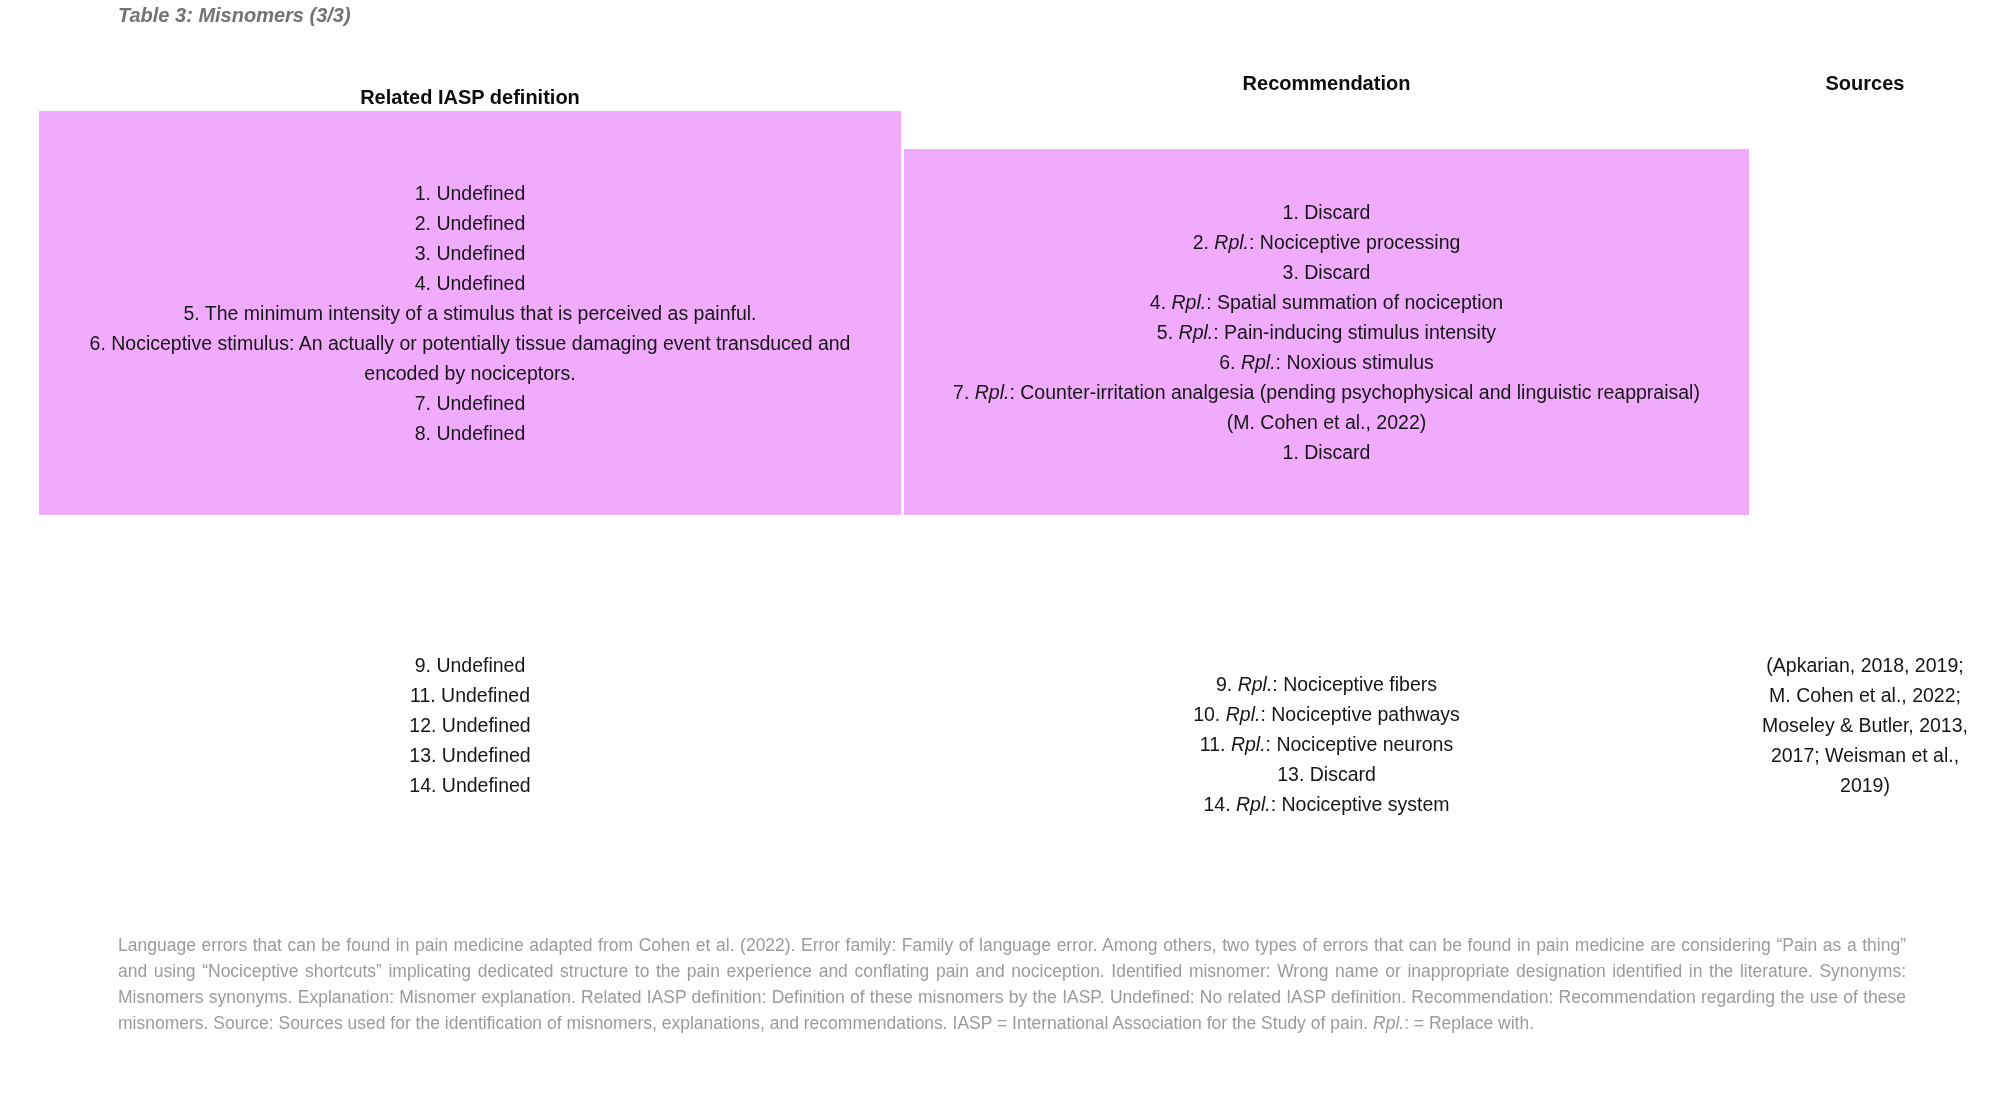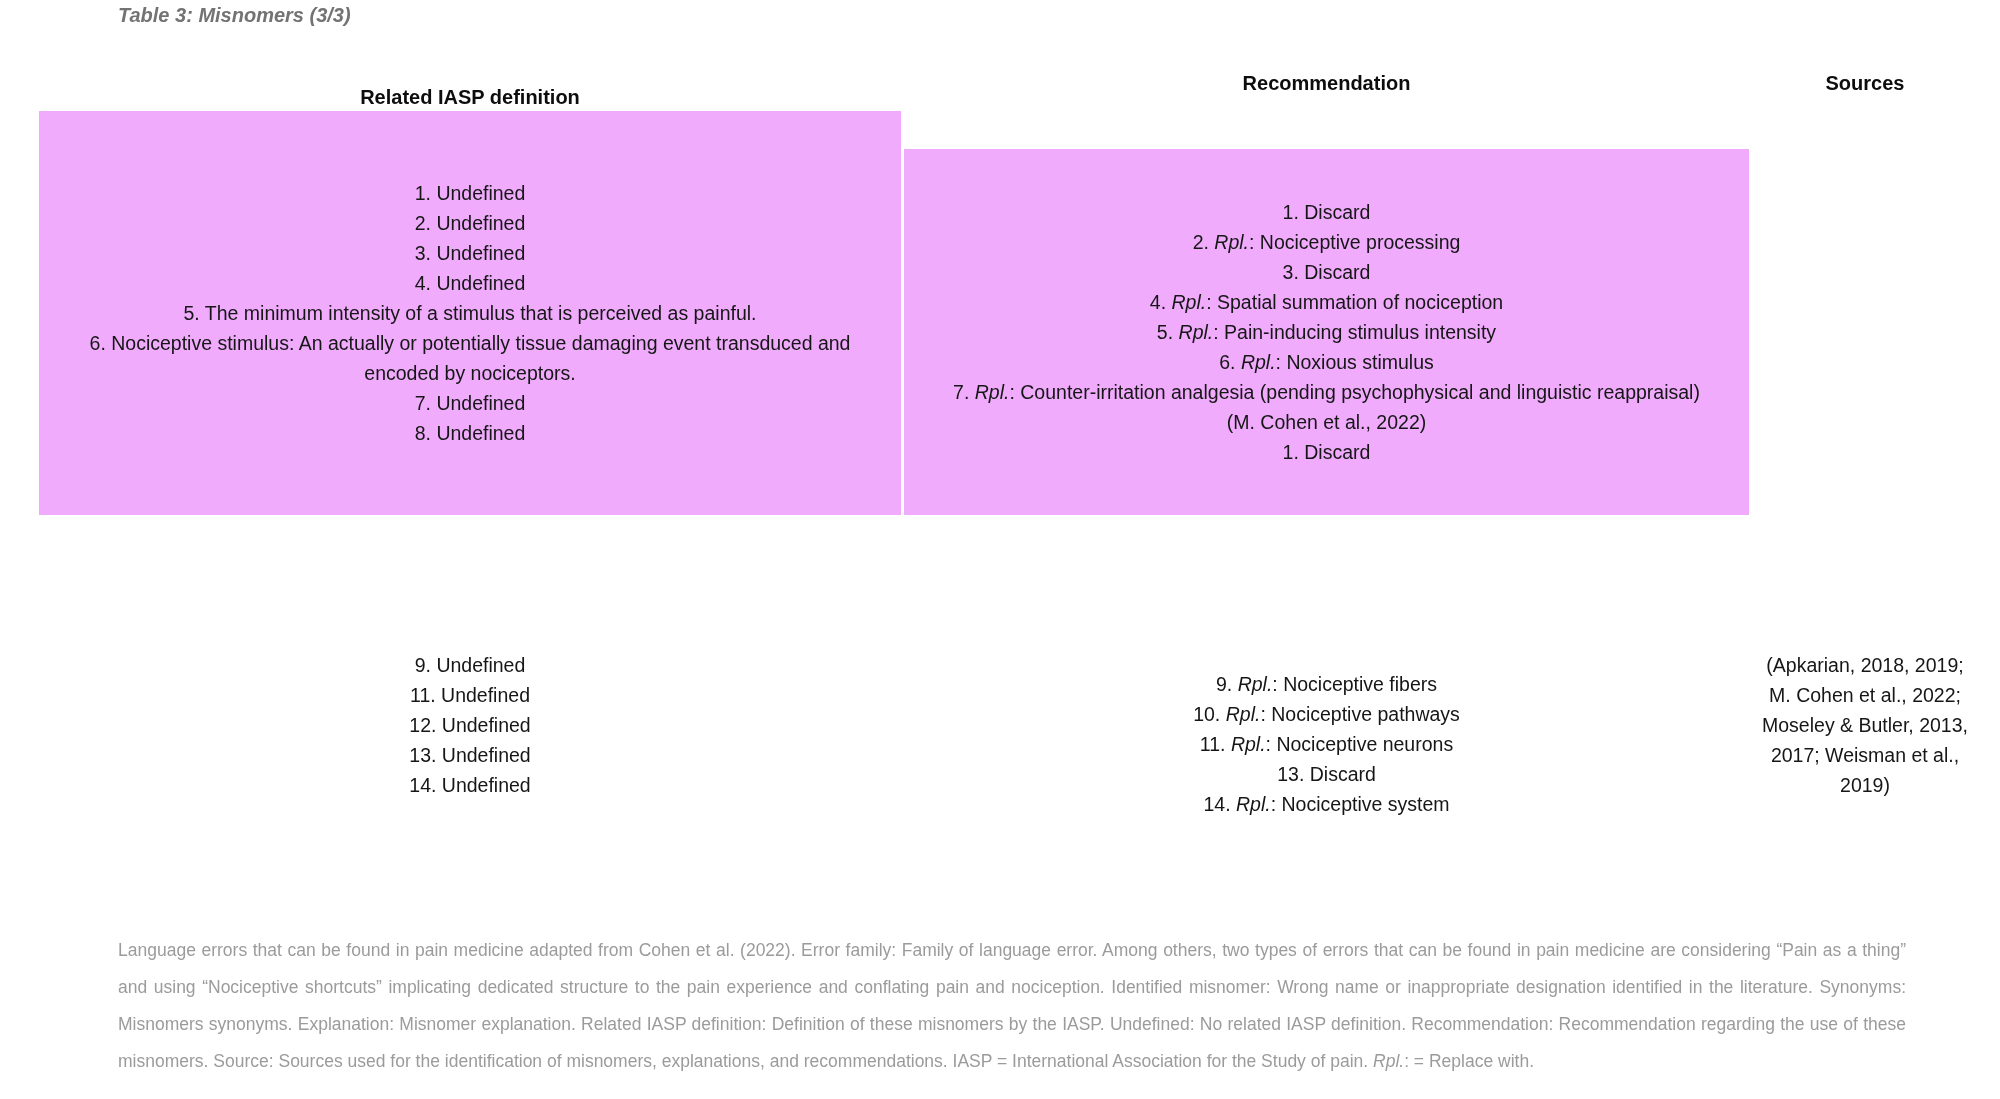--- a/index.html
+++ b/index.html
@@ -64,21 +64,21 @@
   .band-1 { top: 111px; height: 404px; }
   .band-2 { top: 515px; height: 420px; }
   .line { display: block; }
   .line em { font-style: italic; }
   .footnote {
     position: absolute;
     left: 118px;
     top: 932px;
     width: 1788px;
     font-size: 17.5px;
-    line-height: 37px;
+    line-height: 26px;
     color: #9b9b9b;
     text-align: justify;
   }
   .footnote em { font-style: italic; }
 </style>
 </head>
 <body>
 
 <div class="doc-title">Table 3: Misnomers (3/3)</div>
 

